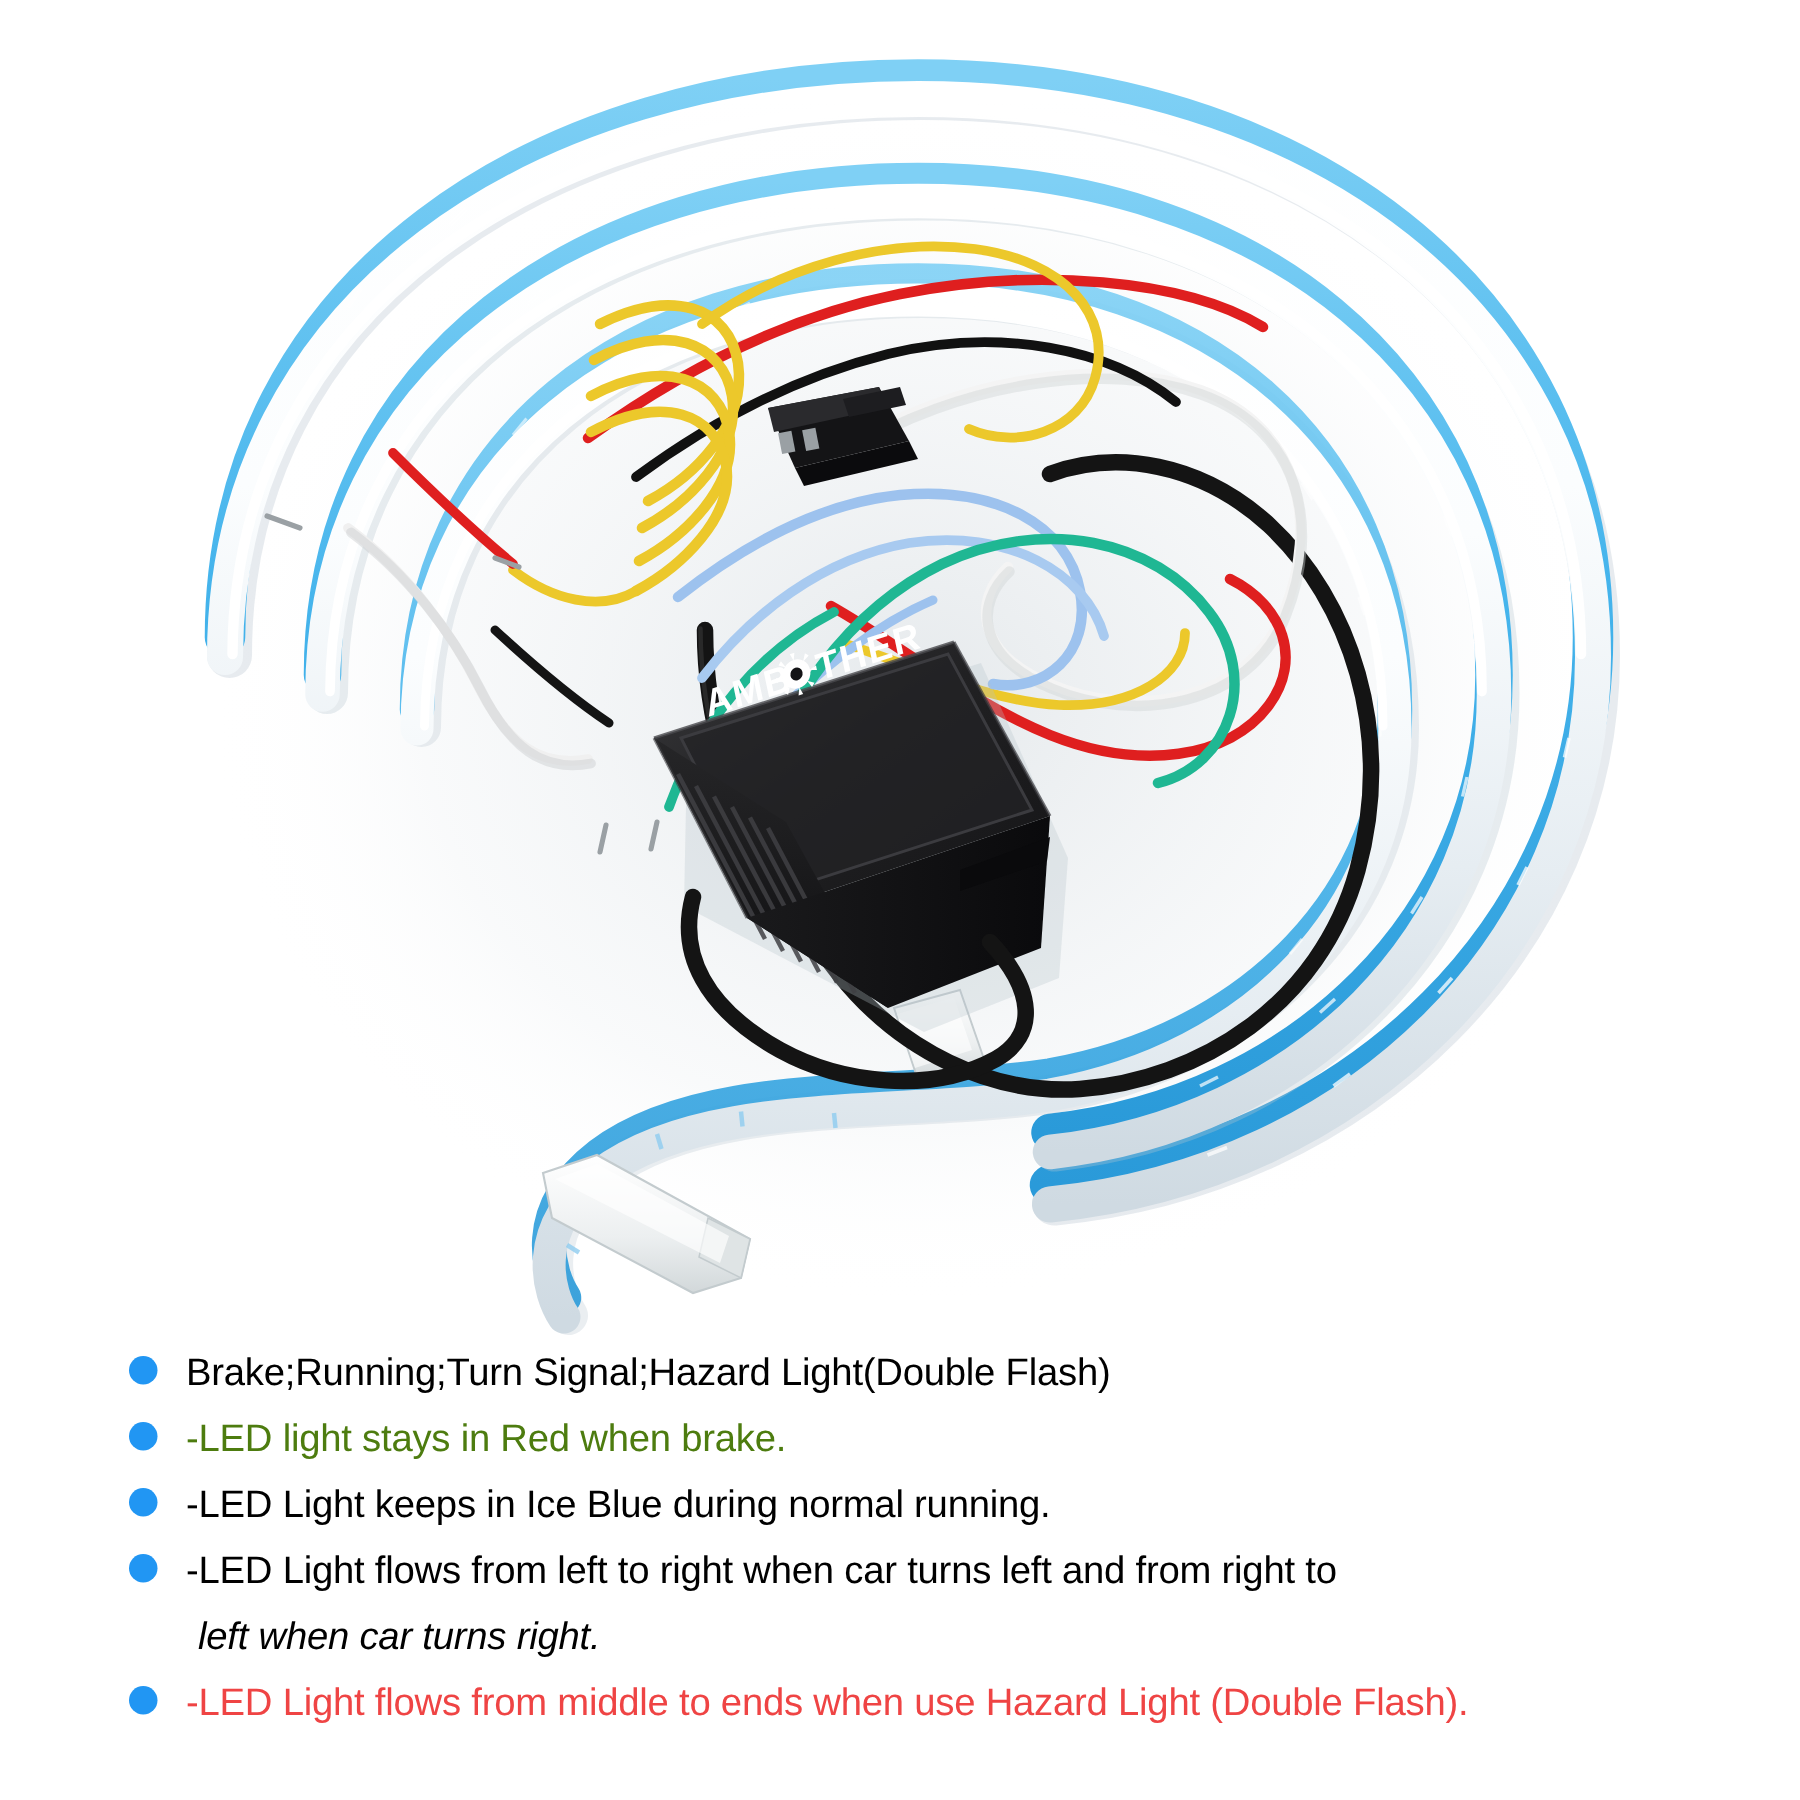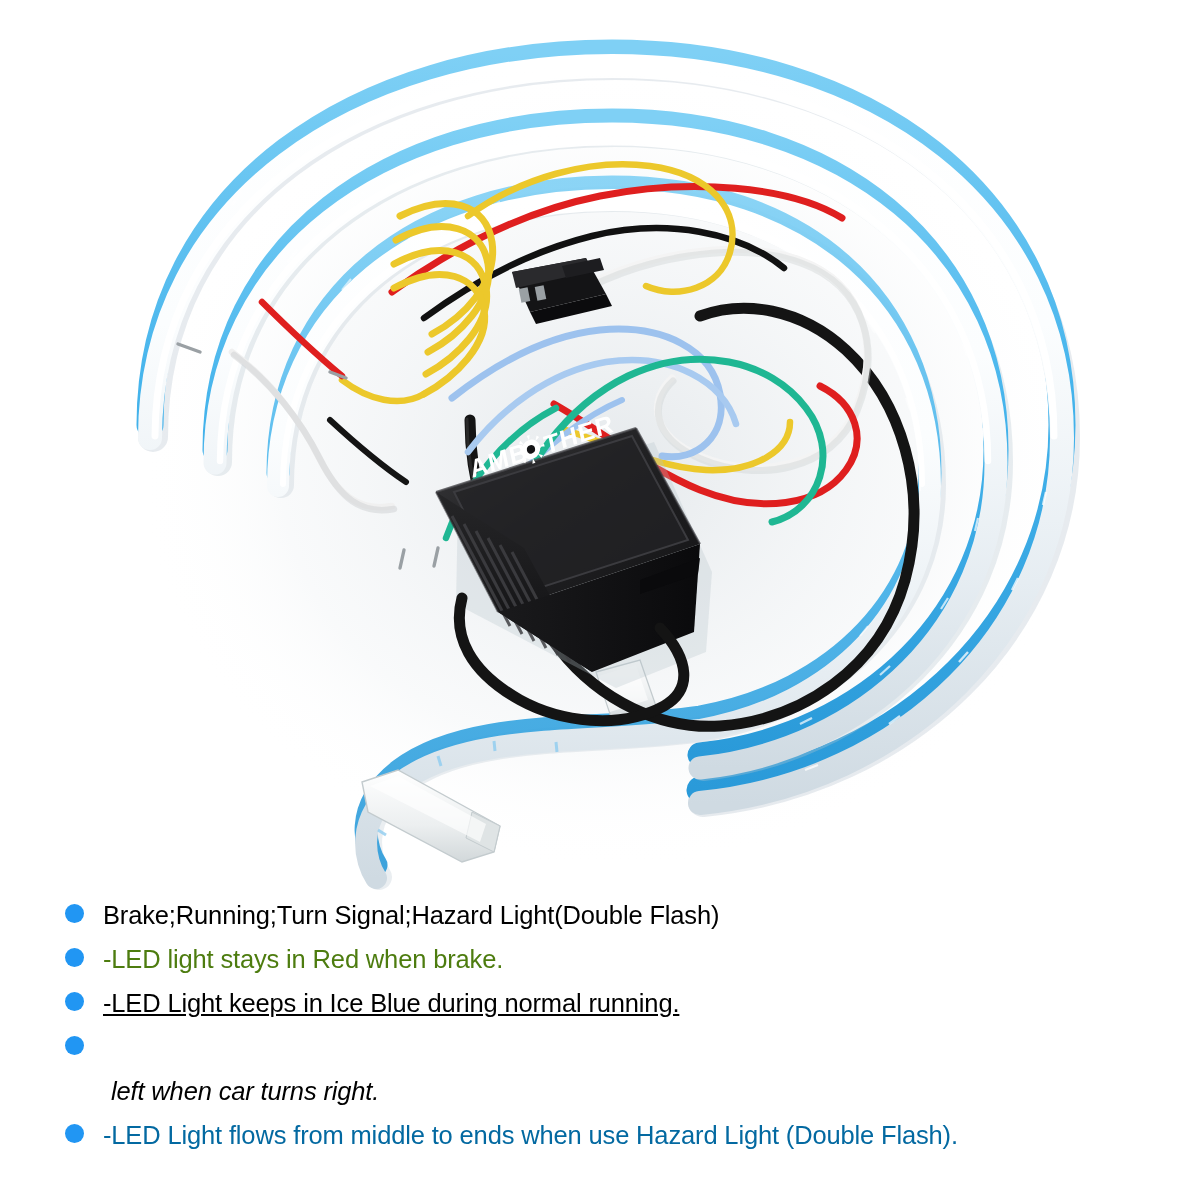--- a/index.html
+++ b/index.html
@@ -45,20 +45,21 @@
     top: 893px;
     width: 1200px;
     height: 307px;
   }
   .feature-row {
     position: relative;
     display: flex;
     align-items: center;
     padding-left: 64px;
     min-height: 44px;
+    margin-left: 21px;
   }
   .bullet-dot {
     position: absolute;
     left: 65px;
     top: 11px;
     width: 19px;
     height: 19px;
     border-radius: 50%;
     flex: none;
   }
@@ -368,29 +369,30 @@
       <span class="feature-text" style="color: rgb(0, 0, 0);">Brake;Running;Turn Signal;Hazard Light(Double Flash)</span>
     </div>
 
     <div class="feature-row">
       <span class="bullet-dot" style="background: rgb(33, 150, 243);"></span>
       <span class="feature-text" style="color: #4d7c0f;">-LED light stays in Red when brake.</span>
     </div>
 
     <div class="feature-row">
       <span class="bullet-dot" style="background: rgb(33, 150, 243);"></span>
-      <span class="feature-text" style="color: rgb(0, 0, 0); text-decoration: underline;">-LED Light keeps in Ice Blue during normal running.</span>
-    </div>
-
-    <div class="feature-row">
-      <span class="bullet-dot" style="background: rgb(33, 150, 243);"></span>
+      <span class="feature-text" style="color: rgb(0, 0, 0);">-LED Light keeps in Ice Blue during normal running.</span>
+    </div>
+
+    <div class="feature-row">
+      <span class="bullet-dot" style="background: rgb(33, 150, 243);"></span>
+      <span class="feature-text" style="color: rgb(0, 0, 0);">-LED Light flows from left to right when car turns left and from right to</span>
     </div>
     <div class="feature-row continuation">
       <span class="feature-text cont" style="color: rgb(0, 0, 0);">left when car turns right.</span>
     </div>
 
     <div class="feature-row">
       <span class="bullet-dot" style="background: rgb(33, 150, 243);"></span>
-      <span class="feature-text" style="color: #0369a1;">-LED Light flows from middle to ends when use Hazard Light (Double Flash).</span>
+      <span class="feature-text" style="color: #ef4444;">-LED Light flows from middle to ends when use Hazard Light (Double Flash).</span>
     </div>
 
   </div>
 </div>
 
 </body></html>

